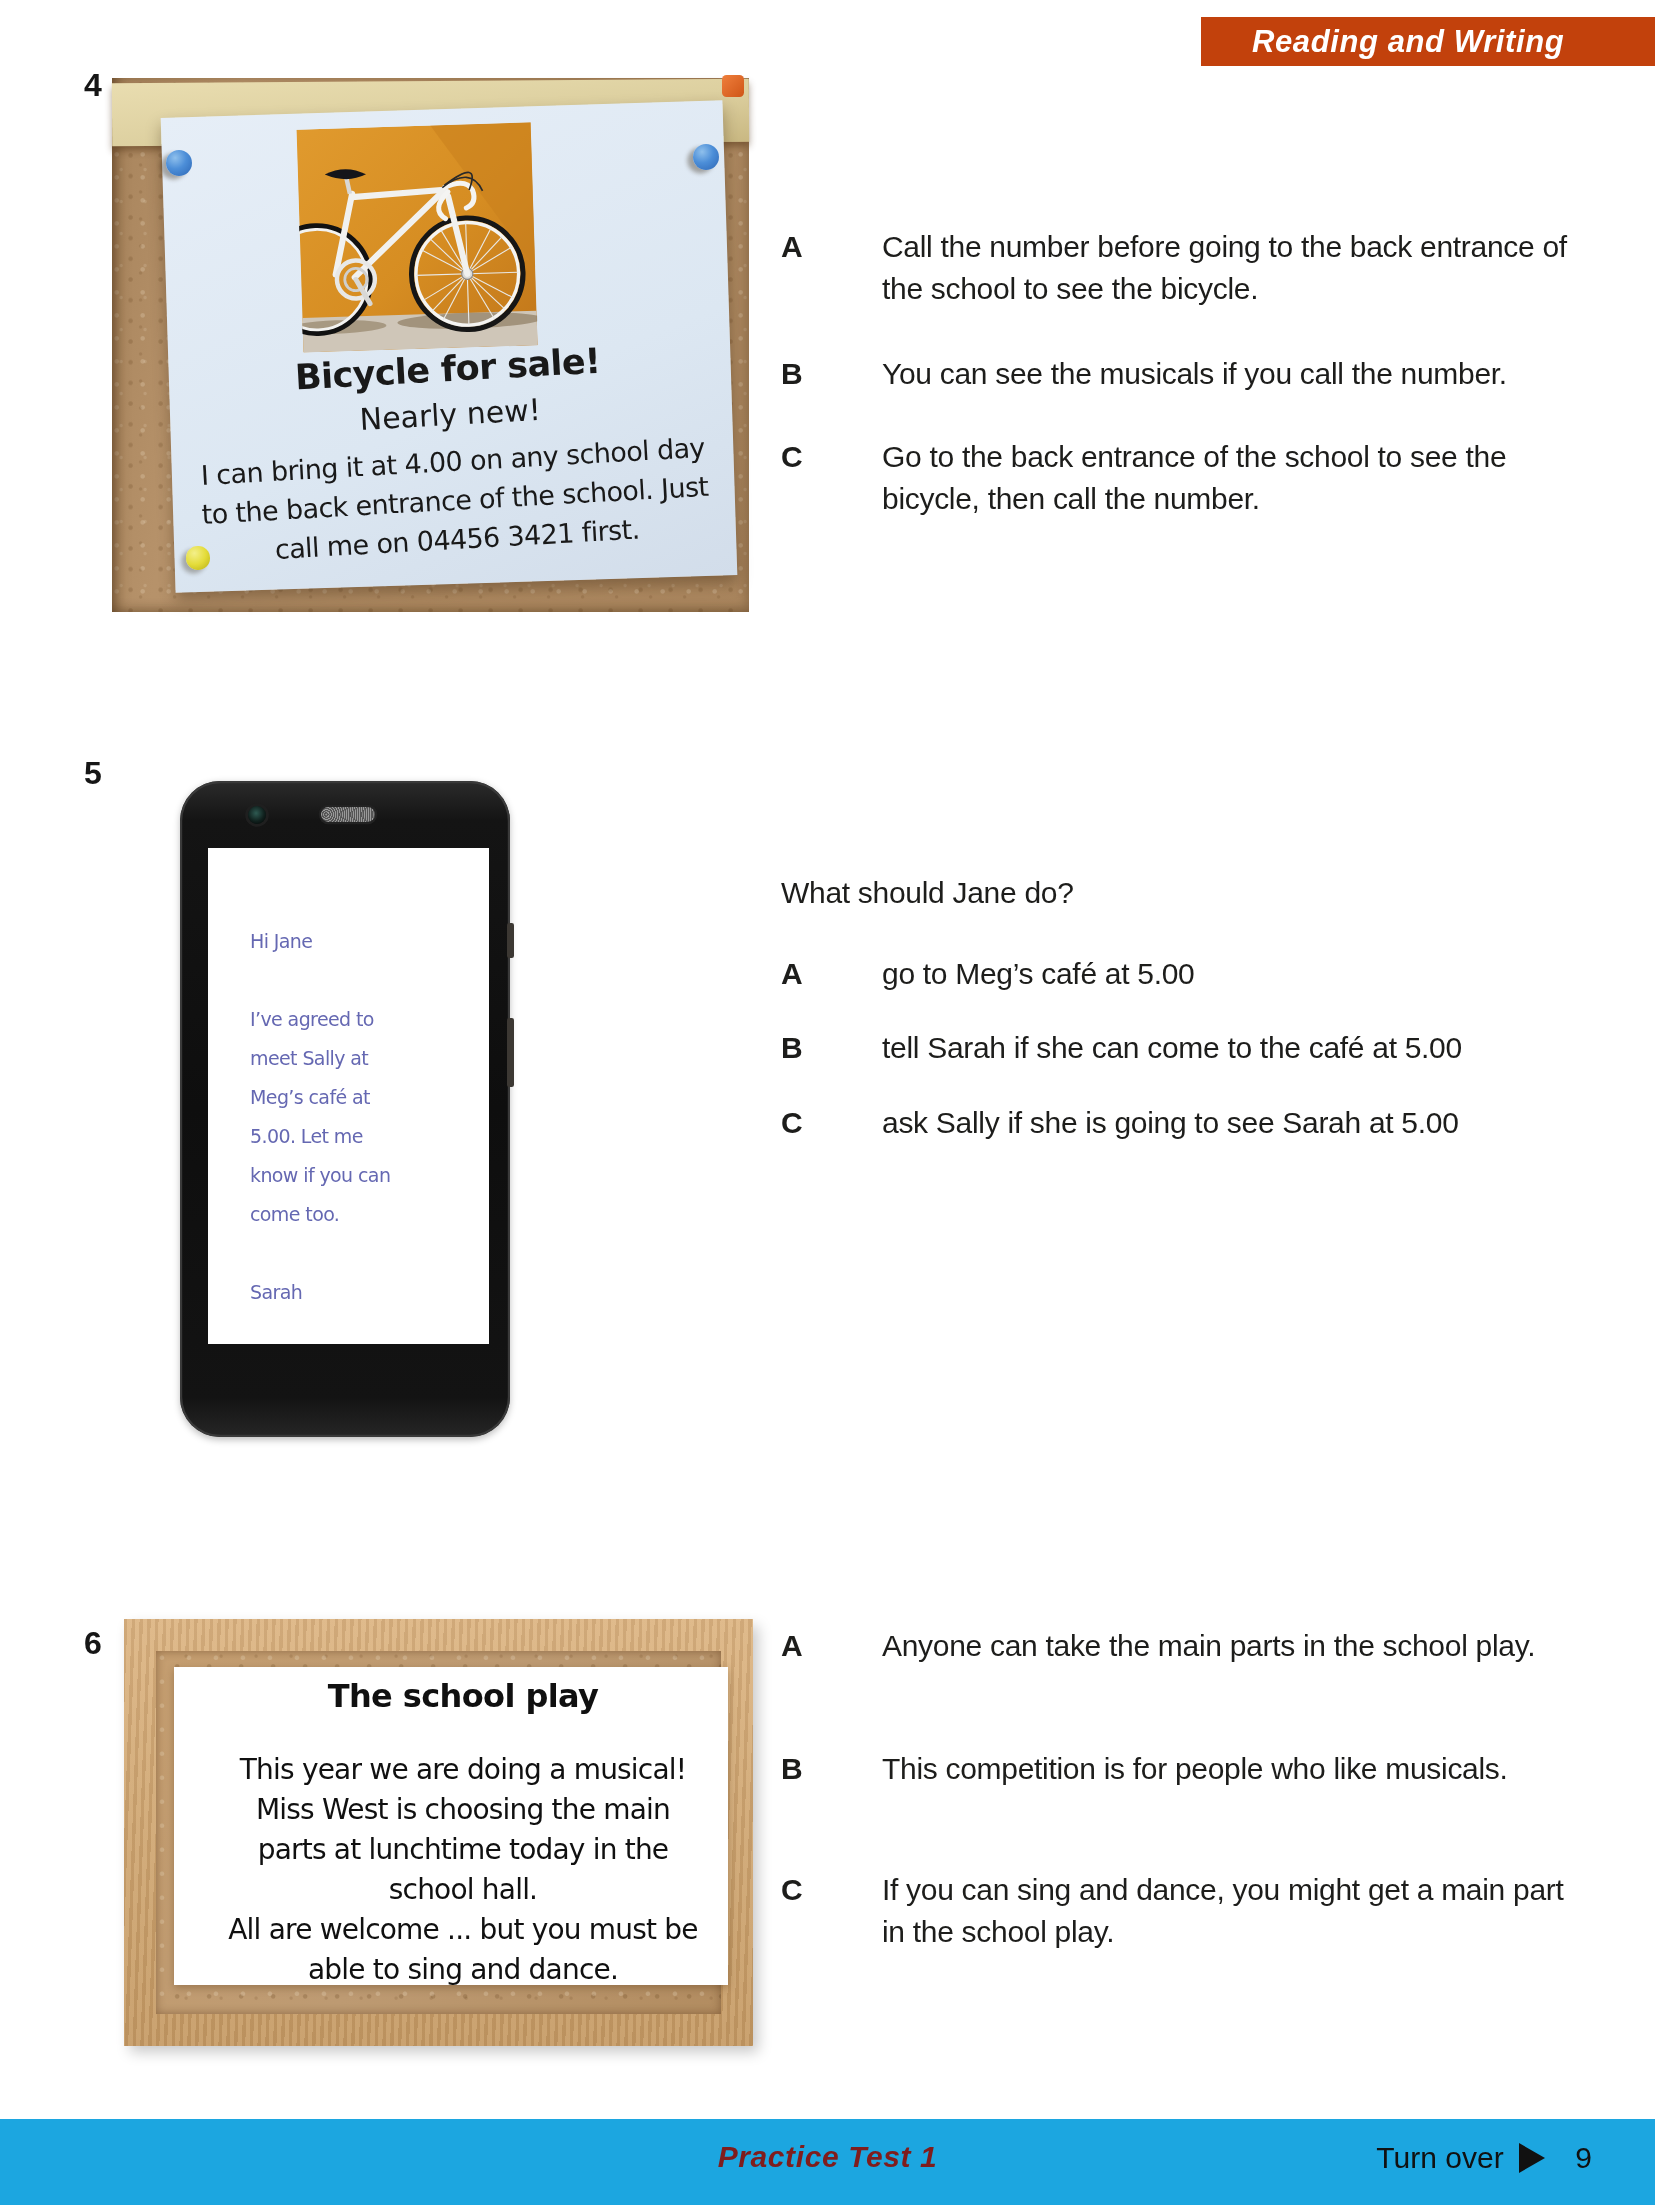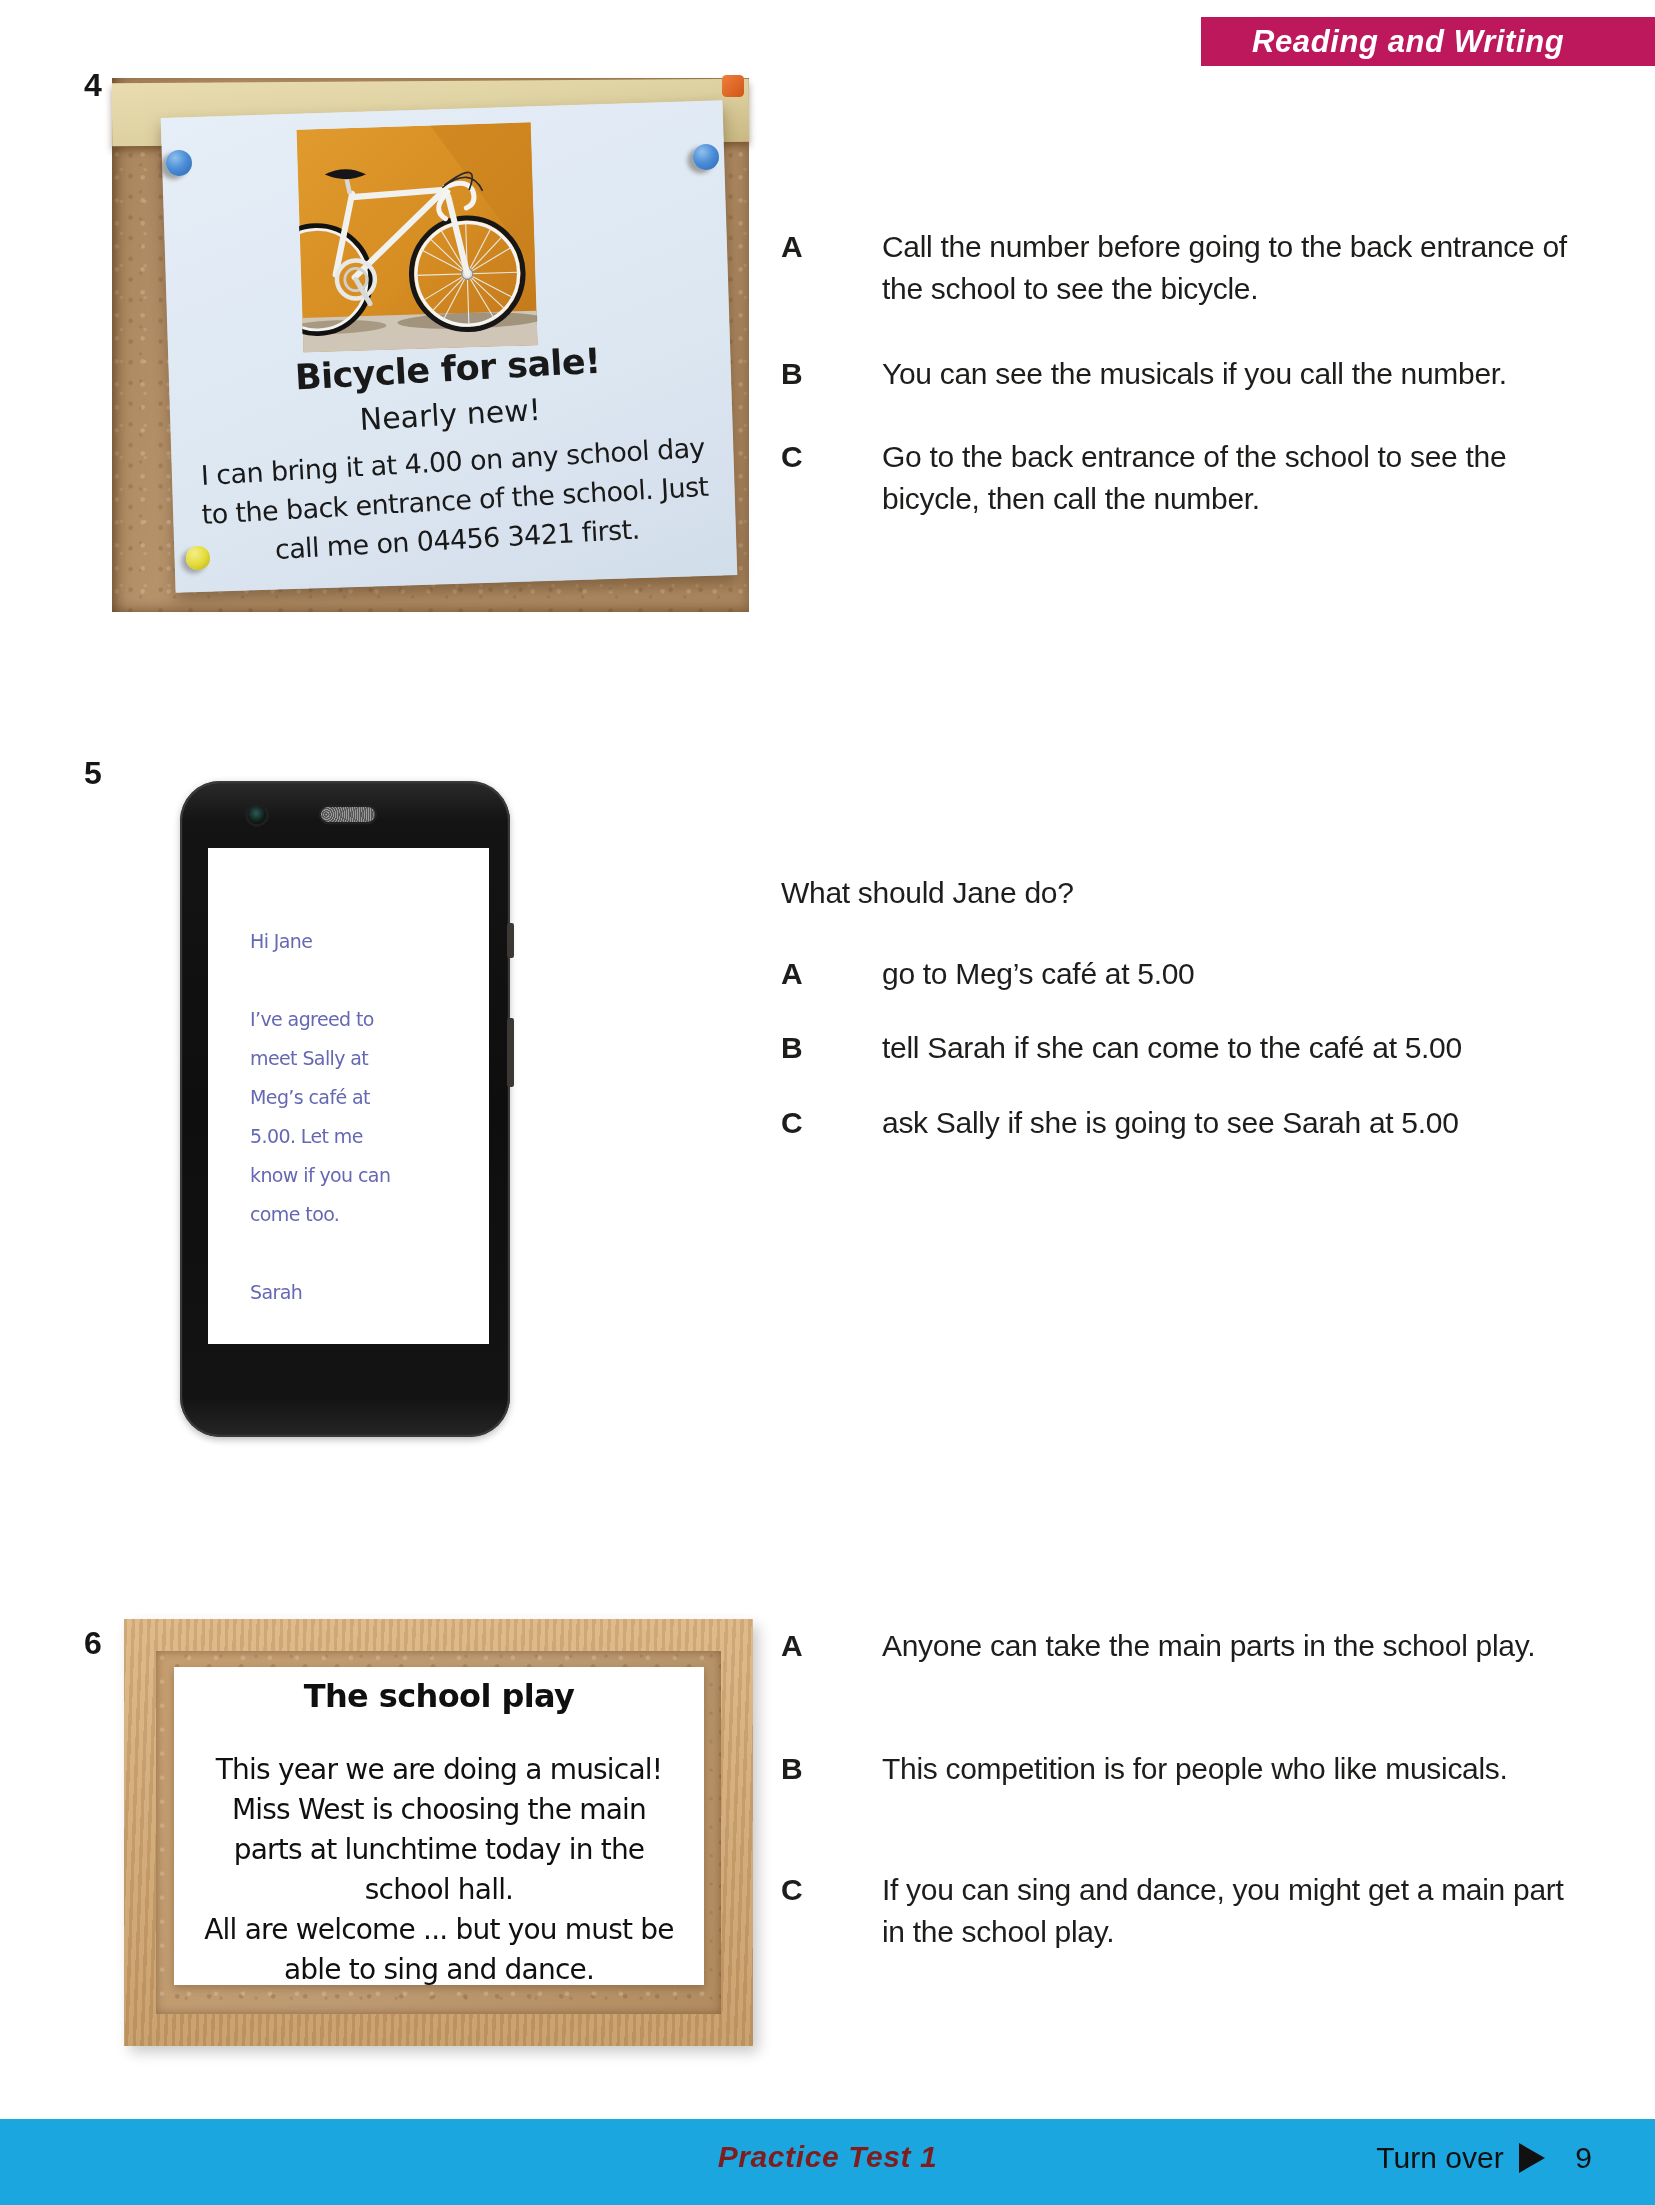--- a/index.html
+++ b/index.html
@@ -114,21 +114,21 @@
       radial-gradient(circle at 22% 28%, rgba(255,245,225,.22) 1.7px, transparent 2.8px),
       radial-gradient(circle at 66% 70%, rgba(95,60,22,.22) 1.7px, transparent 2.8px),
       radial-gradient(circle at 86% 18%, rgba(95,60,22,.16) 1.1px, transparent 2.2px),
       linear-gradient(120deg,#c59e70 0%, #bd9a72 50%, #b28c60 100%);
     background-size:27px 24px,32px 22px,35px 28.5px,100% 100%;
     box-shadow:inset 0 0 10px rgba(80,45,15,.45);
   }
   .paper6{
     position:absolute; left:50px; top:48px; width:530px; height:318px; background:#ffffff;
     box-shadow:0 3.4px 7.8px rgba(70,40,10,.30);
-    font-family:"DejaVu Sans", sans-serif; color:#101010; text-align:center;
+    font-family:"DejaVu Sans", sans-serif; color:#101010; text-align:center;padding-left:24px;
   }
   .paper6-title{font-size:32px; font-weight:bold; margin-top:10px; letter-spacing:-0.6px;}
   .paper6-body{font-size:28px; line-height:40px; margin-top:35px; white-space:pre-line; letter-spacing:-0.8px;}
   
   .footer-band{
     position:absolute; left:0; top:2119px; width:1655px; height:86px;
   }
   .footer-center{
     position:absolute; left:0; top:21px; width:100%; text-align:center;
     font-style:italic; font-weight:bold; font-size:30px; color:#7f1d1d; letter-spacing:0.6px;
@@ -141,21 +141,21 @@
     width:0; height:0; border-left:26px solid #111111;
     border-top:15px solid transparent; border-bottom:15px solid transparent; margin-right:14.5px;
   }
   .pagenum{font-size:30px; color:#111111;}
 </style>
 </head>
 <body>
 
 <div class="page">
 
-  <div class="header-band" style="background:#be185d;">
+  <div class="header-band" style="background:#c2410c;">
     <span class="hdr-label">Reading and Writing</span>
   </div>
 
   <div class="qnum" style="top:67px;">4</div>
 
   <div class="board4">
     <div class="woodbar4"></div>
 
     <div class="note4">
       <div class="bike-photo">

